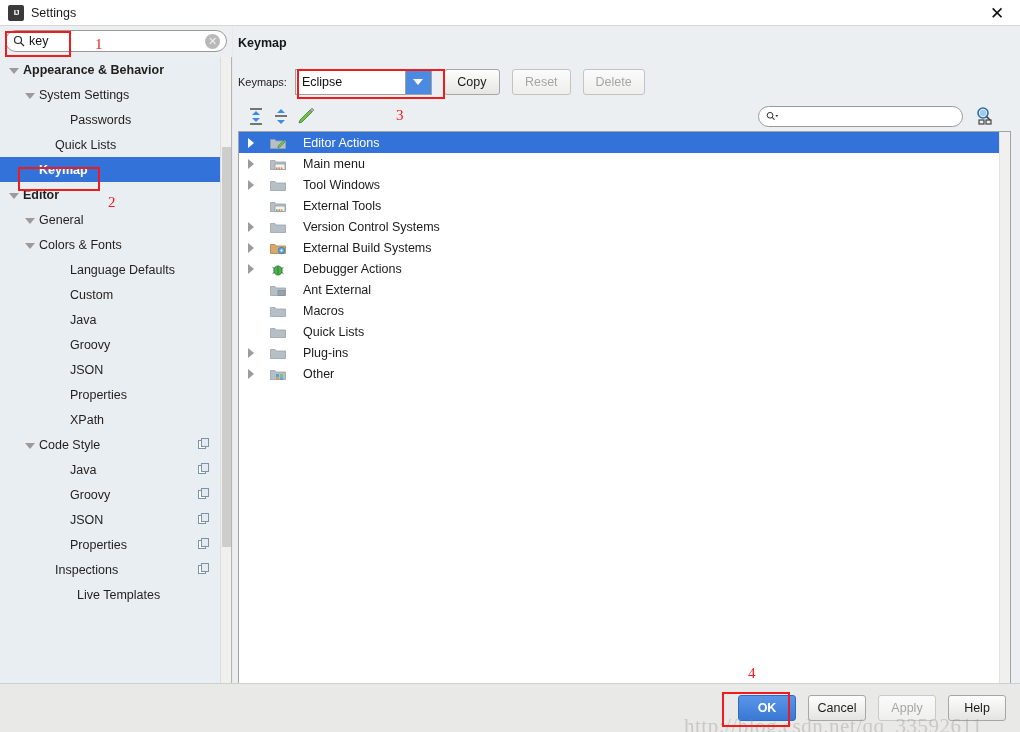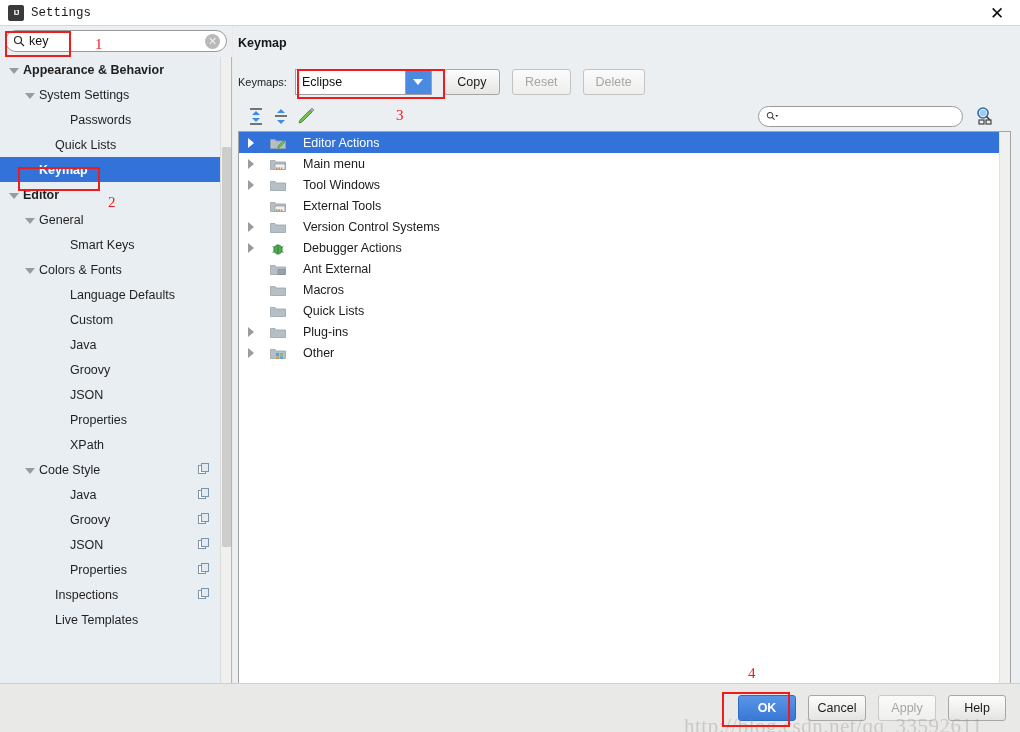--- a/index.html
+++ b/index.html
@@ -24,21 +24,21 @@
   }
   #app-icon{
     width:16px;height:16px;margin-left:8px;margin-right:7px;
     background:#2f3churchill; 
     background:#3a3a3a;
     border-radius:2px;
     display:flex;align-items:center;justify-content:center;
     color:#fff;font-size:8px;font-weight:bold;letter-spacing:-1px;
     font-family:Liberation Sans, sans-serif;
   }
-  #app-title{ font-size:12.5px; color:#1a1a1a;font-family:Liberation Mono, monospace;}
+  #app-title{ font-size:12.5px; color:#1a1a1a;}
   #close-btn{
     position:absolute; right:0; top:0; width:46px;height:26px;
     display:flex;align-items:center;justify-content:center;
     font-size:17px; color:#111; font-family:"DejaVu Sans",sans-serif;
     line-height:1; cursor:default;
   }
 
   
   #body-area{
     position:absolute; left:0; top:26px; width:1020px; height:657px;
@@ -280,24 +280,20 @@
           <span class="s-label">Keymap</span>
         </div>
         <div class="s-item bold" style="padding-left: 8px;">
           <span class="s-arrow open"></span>
           <span class="s-label">Editor</span>
         </div>
         <div class="s-item" style="padding-left: 24px;">
           <span class="s-arrow open"></span>
           <span class="s-label">General</span>
         </div>
-        <div class="s-item" style="padding-left: 55px;">
-          <span class="s-arrow"></span>
-          <span class="s-label">Smart Keys</span>
-        </div>
         <div class="s-item" style="padding-left: 24px;">
           <span class="s-arrow open"></span>
           <span class="s-label">Colors &amp; Fonts</span>
         </div>
         <div class="s-item" style="padding-left: 55px;">
           <span class="s-arrow"></span>
           <span class="s-label">Language Defaults</span>
         </div>
         <div class="s-item" style="padding-left: 55px;">
           <span class="s-arrow"></span>
@@ -364,21 +360,21 @@
           </svg>
         </div>
         <div class="s-item" style="padding-left: 40px;">
           <span class="s-arrow"></span>
           <span class="s-label">Inspections</span>
           <svg class="copy-badge" viewBox="0 0 11 11">
             <rect x="0.5" y="2.5" width="7" height="8" fill="#ffffff" stroke="#7d93a8" stroke-width="1"></rect>
             <rect x="3.5" y="0.5" width="7" height="8" fill="#e3eaf1" stroke="#7d93a8" stroke-width="1"></rect>
           </svg>
         </div>
-        <div class="s-item" style="padding-left: 40px;">
+        <div class="s-item" style="padding-left: 27px; gap: 35px;">
           <span class="s-arrow"></span>
           <span class="s-label">Live Templates</span>
         </div>
       </div>
 
     <div id="sidebar-scroll-track">
       <div id="sidebar-scroll-thumb"></div>
     </div>
   </div>
 
@@ -472,20 +468,29 @@
           <div class="t-item">
             <span class="t-arrow closed"></span>
             <svg class="t-icon" viewBox="0 0 16 14">
               <path d="M0.5 3.5 L5 3.5 L6.3 5 L15.5 5 L15.5 12.5 L0.5 12.5 Z" fill="#b7bfc6" stroke="#98a2ab" stroke-width="0.8"></path>
             </svg>
             <span class="t-label">Version Control Systems</span>
           </div>
           <div class="t-item">
             <span class="t-arrow closed"></span>
             <svg class="t-icon" viewBox="0 0 16 14">
+              <path d="M0.5 3.5 L5 3.5 L6.3 5 L15.5 5 L15.5 12.5 L0.5 12.5 Z" fill="#d7a86e" stroke="#b08040" stroke-width="0.8"></path>
+              <circle cx="11.5" cy="9.5" r="3.2" fill="#5aa9dd" stroke="#2f7bb0" stroke-width="0.8"></circle>
+              <circle cx="11.5" cy="9.5" r="1.1" fill="#ffffff"></circle>
+            </svg>
+            <span class="t-label">External Build Systems</span>
+          </div>
+          <div class="t-item">
+            <span class="t-arrow closed"></span>
+            <svg class="t-icon" viewBox="0 0 16 14">
               <ellipse cx="8" cy="8.5" rx="4.2" ry="4.6" fill="#4caf50" stroke="#2f7a33" stroke-width="0.8"></ellipse>
               <line x1="8" y1="4" x2="8" y2="13" stroke="#2f7a33" stroke-width="0.8"></line>
               <line x1="2.6" y1="5.5" x2="5" y2="7" stroke="#2f7a33" stroke-width="1"></line>
               <line x1="13.4" y1="5.5" x2="11" y2="7" stroke="#2f7a33" stroke-width="1"></line>
               <line x1="2.6" y1="11.5" x2="5" y2="10" stroke="#2f7a33" stroke-width="1"></line>
               <line x1="13.4" y1="11.5" x2="11" y2="10" stroke="#2f7a33" stroke-width="1"></line>
             </svg>
             <span class="t-label">Debugger Actions</span>
           </div>
           <div class="t-item">

